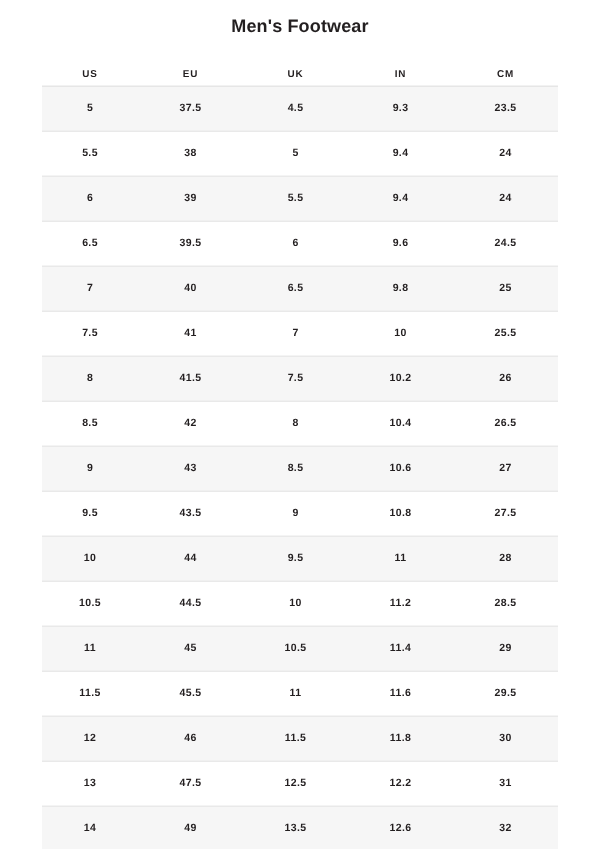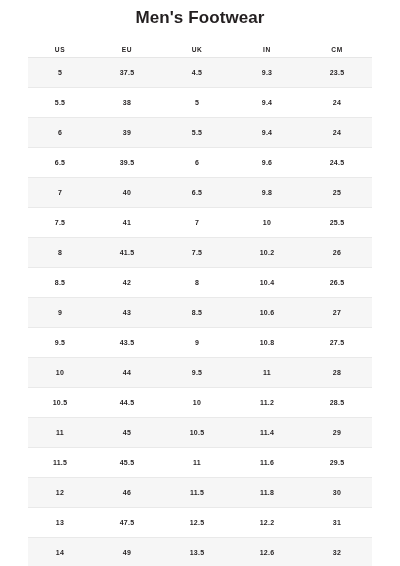--- a/index.html
+++ b/index.html
@@ -18,21 +18,21 @@
 
   .page {
     width: 400px;
     height: 566px;
     box-sizing: border-box;
     position: relative;
   }
 
   .page-title {
     text-align: center;
-    font-size: 17px;
+    font-size: 12px;
     font-weight: bold;
     letter-spacing: 0.1px;
     color: #231f20;
     margin: 0;
     padding-top: 9px;
     line-height: 17px;
   }
 
   .table-wrap {
     margin: 0 auto;

